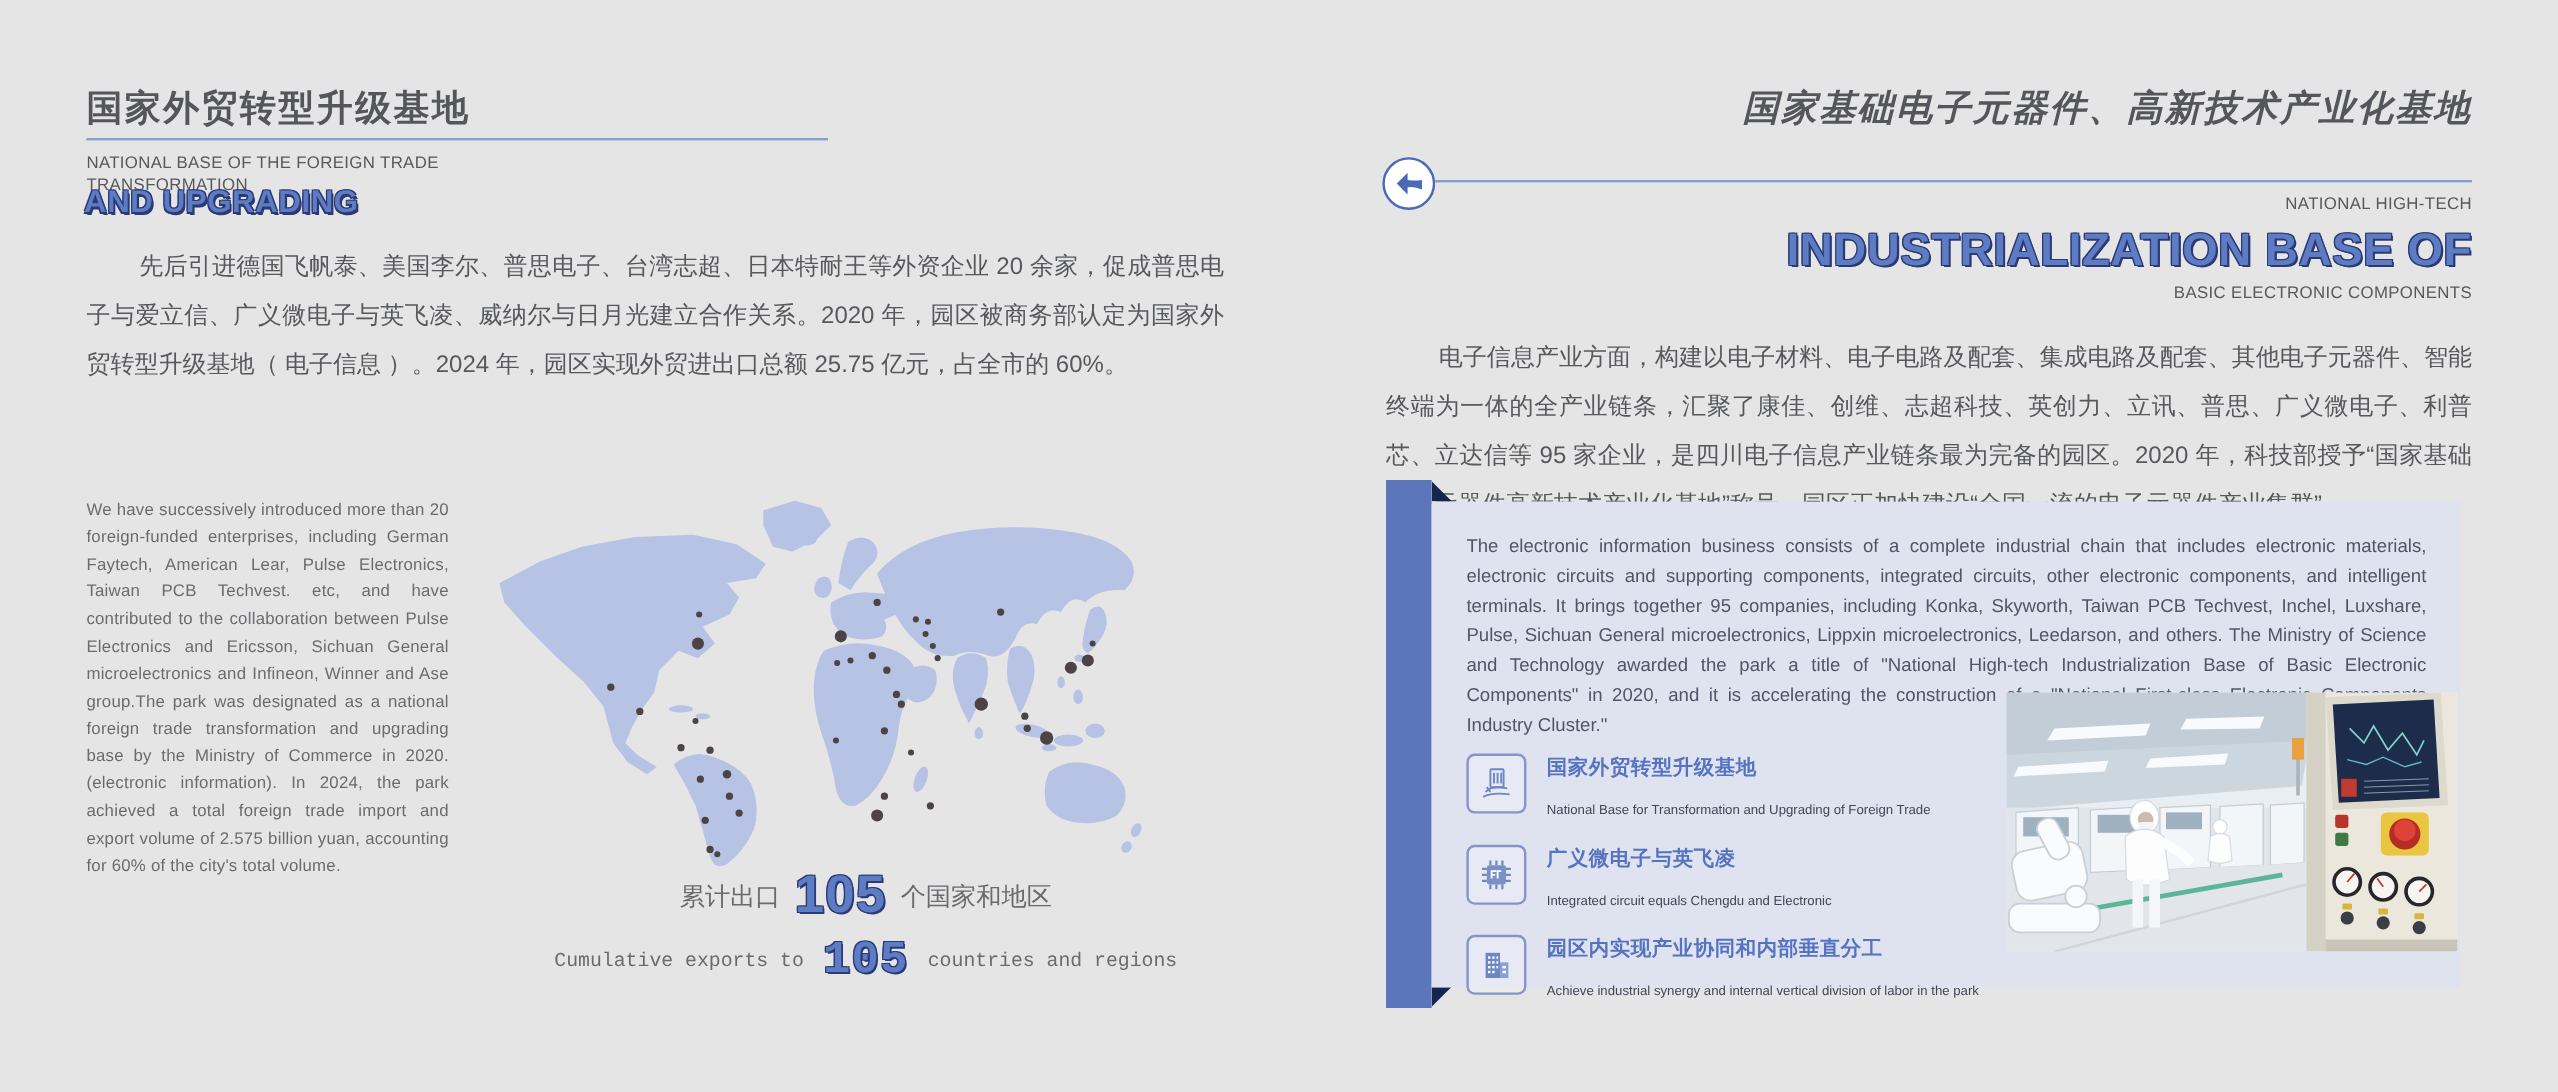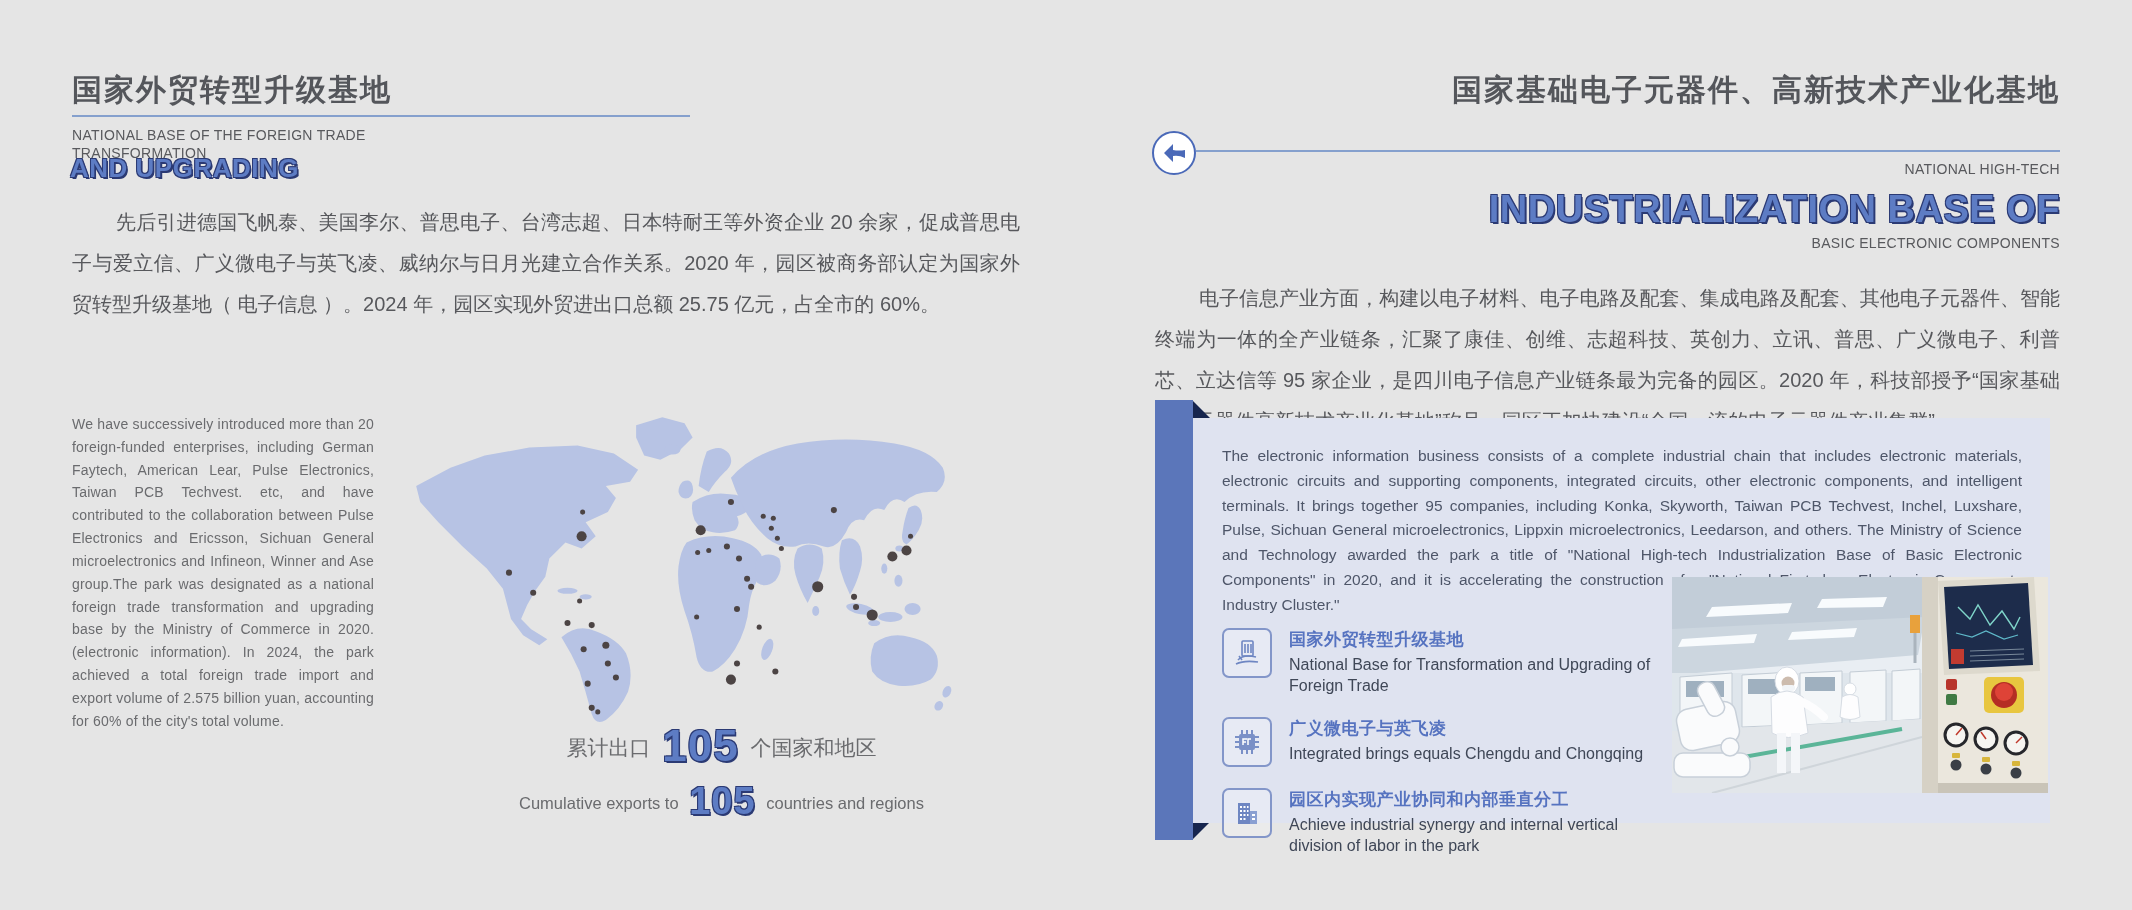--- a/index.html
+++ b/index.html
@@ -14,39 +14,39 @@
   .blue-emph{font-weight:800;color:#5d7cc4;letter-spacing:.5px;
     text-shadow:-1px -1px 0 #2b3a74,1px -1px 0 #2b3a74,-1px 1px 0 #2b3a74,1.8px 1.8px 0 #2b3a74;}
 
   
   .zh-para{font-size:20px;line-height:2.05;color:#57585c;text-align:justify;text-indent:2.2em;}
   .en-block{font-size:14px;line-height:1.63;color:#6a6b6e;text-align:justify;letter-spacing:.2px;}
 
   
   .stats{text-align:center;color:#6a6b6e;}
   .stats .zh-line{font-size:21px;}
-  .stats .en-line{font-size:16.5px;margin-top:14px;}
+  .stats .en-line{font-size:16.5px;margin-top:14px;font-family:Liberation Mono, monospace;}
   .big-num{font-weight:800;color:#5d7cc4;font-size:44px;line-height:1;vertical-align:-6px;
     text-shadow:-1px -1px 0 #2b3a74,1px -1px 0 #2b3a74,-1px 1px 0 #2b3a74,1.5px 1.5px 0 #2b3a74;
     letter-spacing:1px;padding:0 6px;}
   .big-num.small{font-size:38px;vertical-align:-5px;}
 
   
   .ribbon{background:#5b76ba;}
   .fold{background:#16254e;}
   .fold.top{clip-path:polygon(0 0,100% 100%,0 100%);}
   .fold.bottom{clip-path:polygon(0 0,100% 0,0 100%);}
   .info-box{background:#dfe3f0;}
   .box-para{font-size:15.5px;line-height:1.6;color:#4e5669;text-align:justify;}
   .feature{display:flex;align-items:flex-start;margin-bottom:21px;}
   .feature .tile{width:46px;height:46px;border:2px solid #8396c9;border-radius:7px;
     display:flex;align-items:center;justify-content:center;flex:0 0 auto;background:rgba(255,255,255,.25);}
   .feature .txt{margin-left:17px;max-width:430px;}
   .feature .zh{font-size:17px;font-weight:700;color:#5673c0;letter-spacing:.5px;}
-  .feature .en{font-size:16px;color:#3f4757;line-height:1.32;margin-top:3px;}
+  .feature .en{font-size:11px;color:#3f4757;line-height:1.32;margin-top:17px;}
 
   .right-align{text-align:right;}
   .arrow-circle{width:40px;height:40px;border-radius:50%;border:2.5px solid #4a69b8;background:#fff;
     display:flex;align-items:center;justify-content:center;}
 </style>
 </head>
 <body>
 
 <div class="canvas">
 
@@ -169,21 +169,21 @@
       <span class="big-num">105</span>
       <span>个国家和地区</span>
     </div>
     <div class="en-line">
       <span>Cumulative exports to</span>
       <span class="big-num small">105</span>
       <span>countries and regions</span>
     </div>
   </div>
 
-  <div class="abs zh-title right-align" style="left:1100px;top:70px;width:960px;">国家基础电子元器件、高新技术产业化基地</div>
+  <div class="abs zh-title right-align" style="left:1100px;top:70px;width:960px;font-style:italic;">国家基础电子元器件、高新技术产业化基地</div>
 
   <div class="abs arrow-circle" style="left:1152px;top:131px;">
     <svg width="24" height="20" viewBox="0 0 24 20">
       <path d="M11,1 L2,10 L11,19 L11,13 Q17,12 23,15 L23,7 Q17,8 11,7 Z" fill="#4a69b8"></path>
     </svg>
   </div>
   <div class="abs divider" style="left:1196px;top:150px;width:864px;"></div>
 
   <div class="abs en-sub right-align" style="left:1400px;top:160px;width:660px;">NATIONAL HIGH-TECH</div>
   <div class="abs en-sub right-align" style="left:1400px;top:234px;width:660px;">BASIC ELECTRONIC COMPONENTS</div>
@@ -234,21 +234,21 @@
                 <line x1="3" y1="20" x2="7" y2="20"></line>
               <line x1="23" y1="10" x2="27" y2="10"></line>
                 <line x1="23" y1="15" x2="27" y2="15"></line>
                 <line x1="23" y1="20" x2="27" y2="20"></line>
             </g>
             <path d="M11,18 v-6 h4 m-4,3 h3 m2,3 v-6 h3" stroke="#ffffff" stroke-width="1.5"></path>
           </svg>
         </div>
         <div class="txt">
           <div class="zh">广义微电子与英飞凌</div>
-          <div class="en">Integrated brings equals Chengdu and Chongqing</div>
+          <div class="en">Integrated circuit equals Chengdu and Electronic</div>
         </div>
       </div>
 
       <div class="feature">
         <div class="tile">
           <svg width="30" height="30" viewBox="0 0 30 30">
             <rect x="6" y="5" width="12" height="21" fill="#6e86c2"></rect>
             <rect x="18" y="13" width="7" height="13" fill="#8aa0d2"></rect>
             <g fill="#ffffff">
               <rect x="8" y="8" width="2" height="2"></rect>

